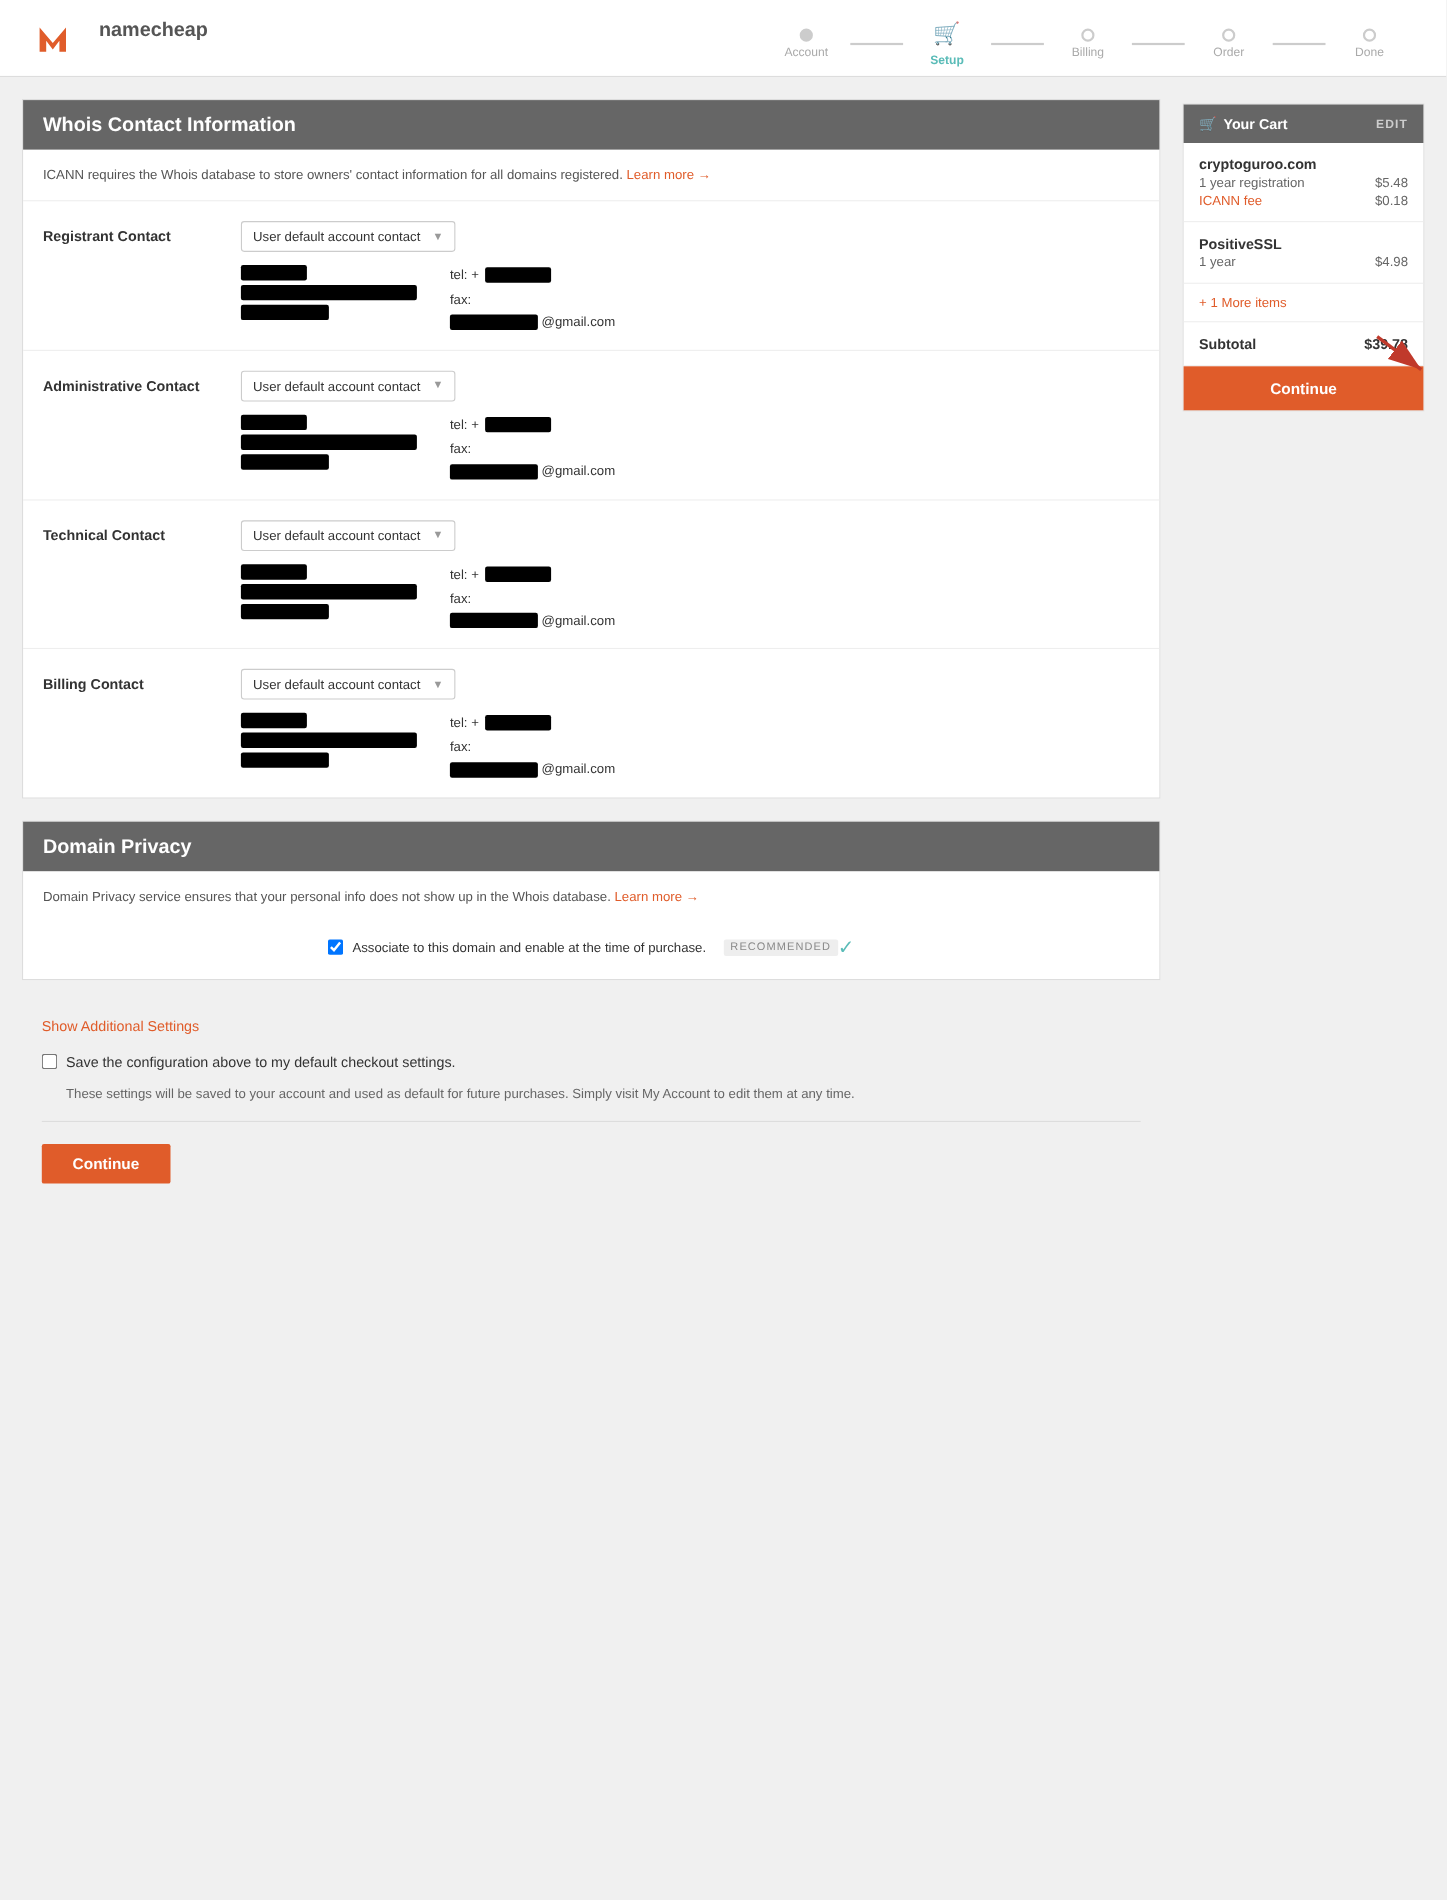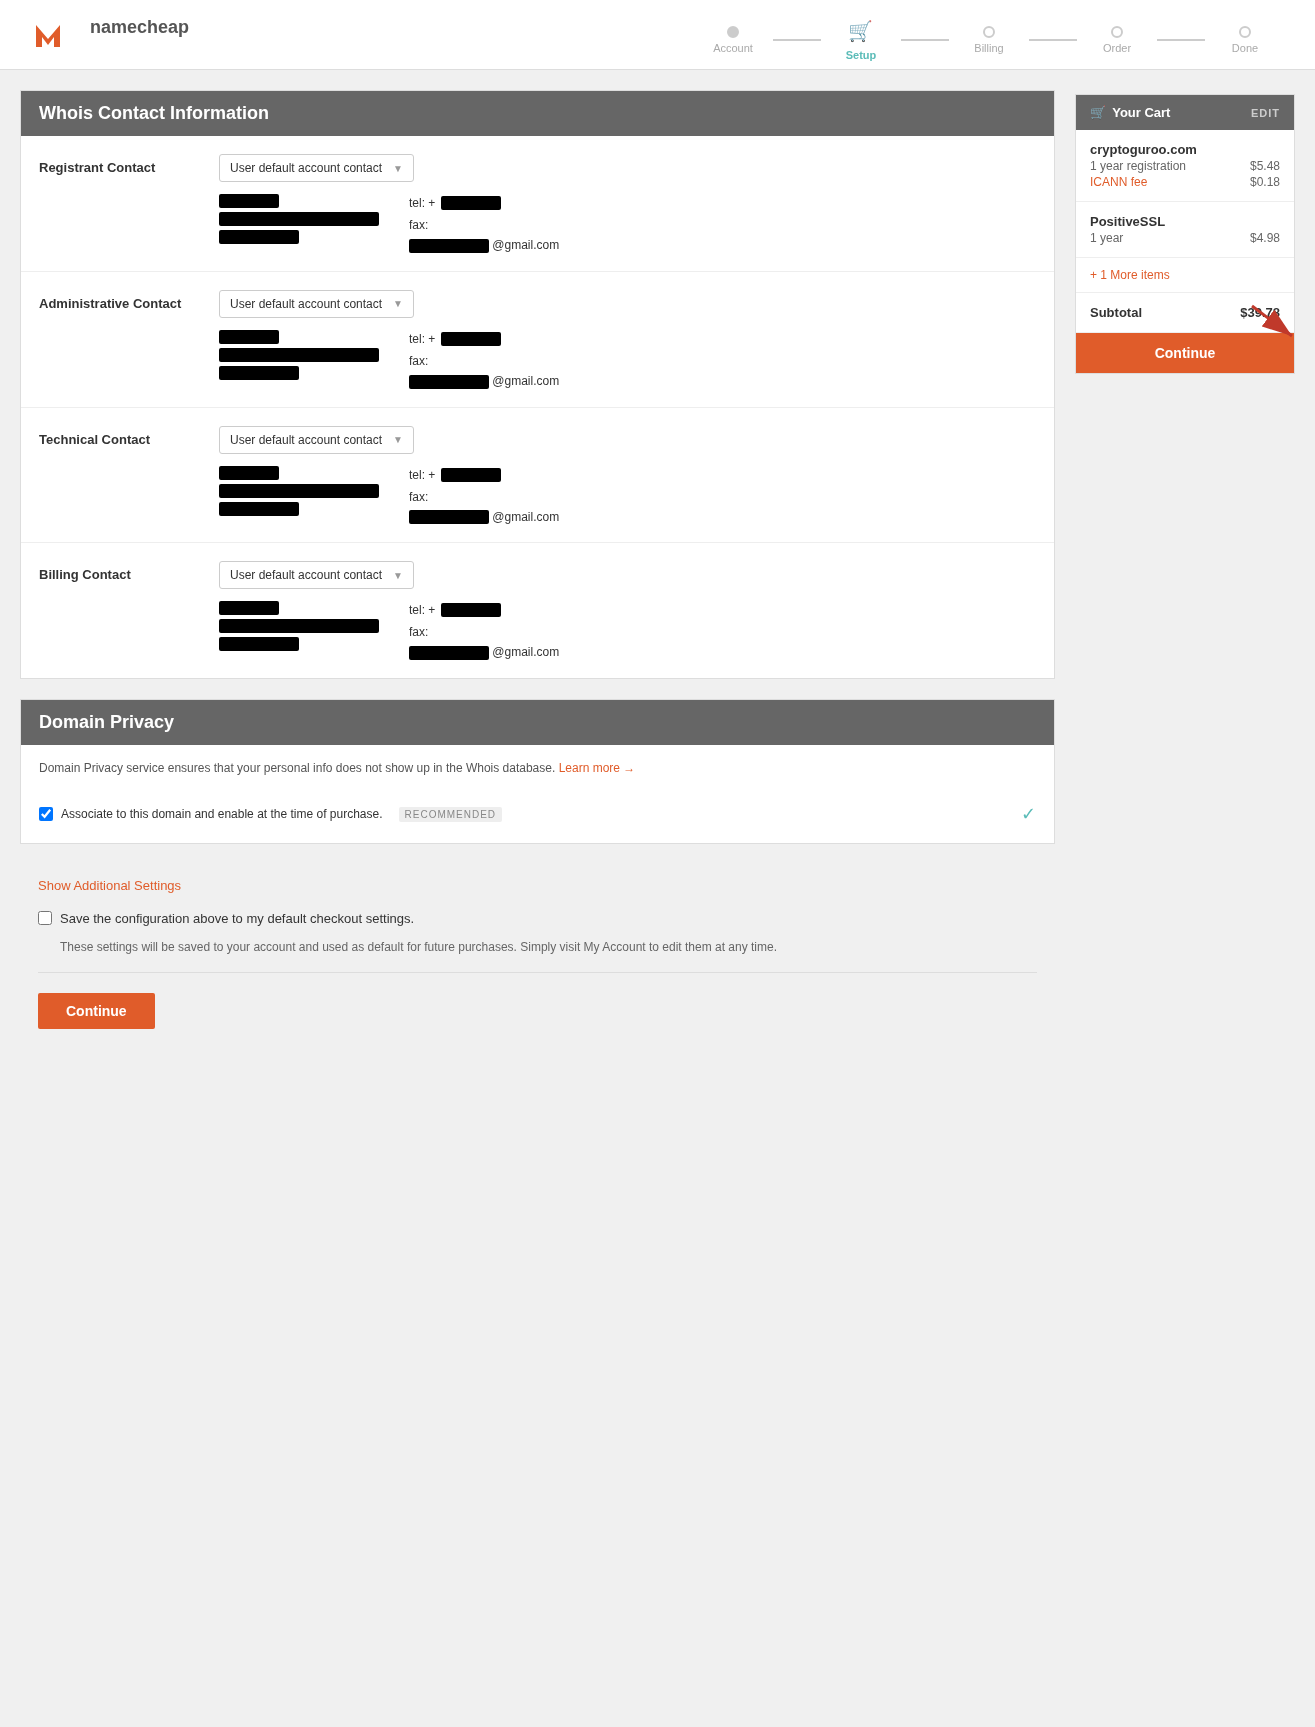--- a/index.html
+++ b/index.html
@@ -51,21 +51,21 @@
     .cart-item { padding: 12px 14px; border-bottom: 1px solid #eee; }
     .cart-item-name { font-weight: bold; font-size: 13px; color: #333; }
     .cart-item-sub { display: flex; justify-content: space-between; font-size: 12px; color: #666; margin-top: 2px; }
     .icann-fee { color: #e05c2a; }
     .cart-more { padding: 10px 14px; font-size: 12px; color: #e05c2a; cursor: pointer; border-bottom: 1px solid #eee; }
     .cart-subtotal { padding: 12px 14px; display: flex; justify-content: space-between; font-size: 13px; font-weight: bold; border-bottom: 1px solid #eee; }
     .continue-btn-cart { background: #e05c2a; color: #fff; border: none; padding: 12px; width: 100%; font-size: 14px; font-weight: bold; cursor: pointer; text-align: center; }
 
     
     .domain-privacy-text { padding: 16px 18px; font-size: 12px; color: #555; }
-    .privacy-checkbox-row { padding: 12px 18px 18px; display: flex; align-items: center; justify-content: space-between; }
+    .privacy-checkbox-row { padding: 12px 18px 18px; display: flex; align-items: center; justify-content: center; }
     .privacy-left { display: flex; align-items: center; gap: 8px; font-size: 12px; }
     .recommended-badge { background: #eee; color: #888; font-size: 10px; padding: 2px 6px; border-radius: 2px; letter-spacing: 1px; margin-left: 8px; }
     .check-mark { color: #5bbcb8; font-size: 18px; }
 
     
     .additional-settings-link { color: #e05c2a; font-size: 13px; cursor: pointer; padding: 14px 0 10px 0; display: inline-block; text-decoration: none; }
     .save-config-row { display: flex; align-items: flex-start; gap: 8px; padding: 8px 0; }
     .save-config-desc { font-size: 12px; color: #666; padding-left: 22px; margin-top: 4px; line-height: 1.5; }
 
     
@@ -130,20 +130,24 @@
 
 <div class="main-container">
 
   <div class="left-panel">
 
     <div class="section-box">
       <div class="section-header">
         <span>Whois Contact Information</span>
       </div>
 
+      <div class="whois-info-text">
+        <span>ICANN requires the Whois database to store owners' contact information for all domains registered.</span>
+        <a href="#" class="learn-more">Learn more →</a>
+      </div>
 
       <div class="contact-row">
         <div class="contact-label">
           <span>Registrant Contact</span>
         </div>
         <div class="contact-right">
           <div class="contact-dropdown">
             <span>User default account contact</span>
             <span class="dropdown-arrow">▼</span>
           </div>

